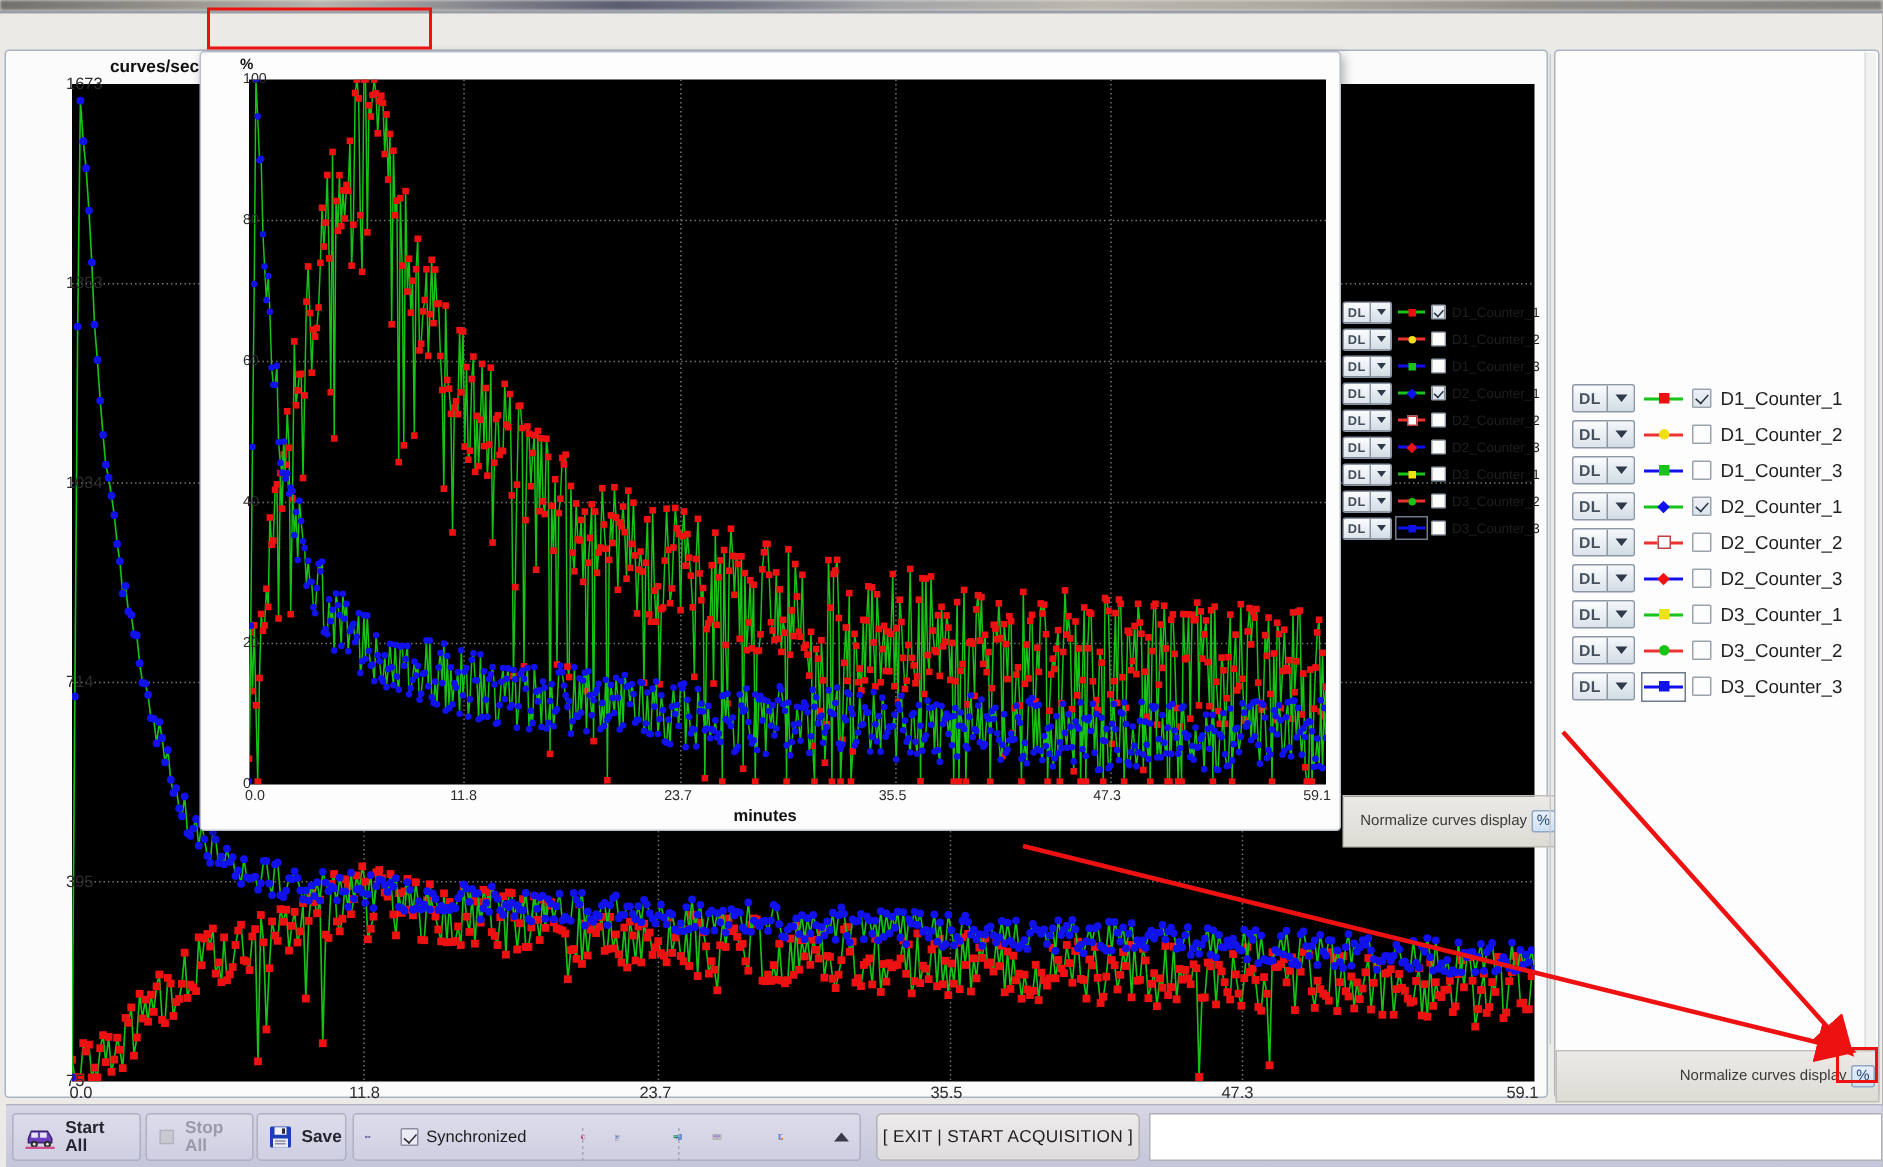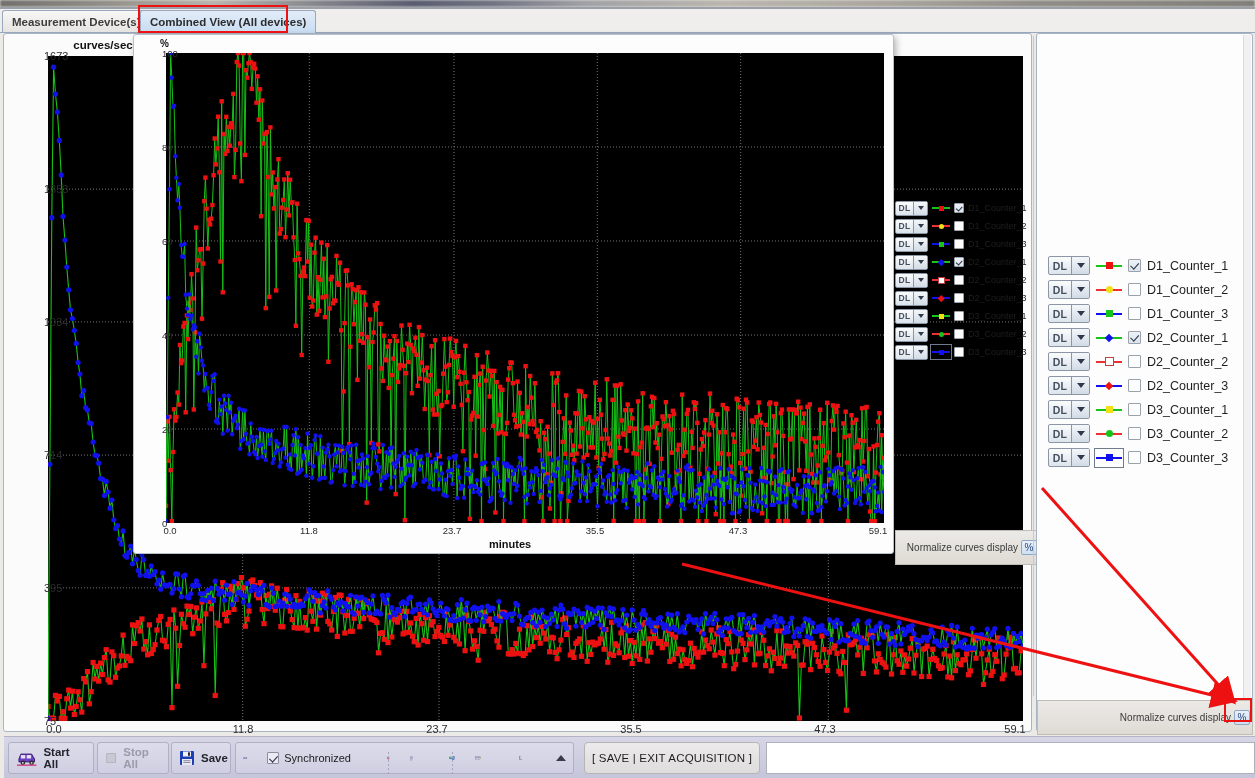--- a/index.html
+++ b/index.html
@@ -186,29 +186,20 @@
   .ico{display:block;}
 </style>
 </head>
 <body>
 
 <div class="root">
 
   <div class="chrome-strip"></div>
   <div class="chrome-line"></div>
 
-  <div class="tabbar">
-    <div class="baseline"></div>
-    <div class="tab inactive">
-      <span>Measurement Device(s)</span>
-    </div>
-    <div class="tab active">
-      <span>Combined View (All devices)</span>
-    </div>
-  </div>
 
   <div class="outer-panel"></div>
 
   <div class="bigchart">
     <div class="ylabel">curves/sec</div>
 
     <div class="plot big-plot" id="bigPlot">
       <svg class="ico" width="975" height="665" viewBox="0 0 975 665" preserveAspectRatio="none">
         <g id="bigGrid">
             <line x1="0" y1="531.8335419274092" x2="975" y2="531.8335419274092" stroke="#8a8a8a" stroke-width="1" stroke-dasharray="1,2" opacity="0.85"></line>
@@ -2927,21 +2918,21 @@
       <svg class="ico" style="margin-left:18px;" width="16" height="18" viewBox="0 0 16 18">
         <rect x="0.5" y="0.5" width="15" height="17" fill="#ffffff" stroke="#2b2b8a" stroke-width="1.4"></rect>
         <rect x="2" y="2" width="4.6" height="14" fill="#5a6fd8"></rect>
         <rect x="8" y="2" width="6" height="8" fill="#dfe3f5"></rect>
         <rect x="8" y="11" width="6" height="5" fill="#e8791f"></rect>
       </svg>
       <span class="upcaret" style="margin-left:14px;"></span>
     </div>
 
     <div class="bigbtn" style="left:580px;width:176px;">
-      <span>[ SAVE | EXIT ACQUISITION ]</span>
+      <span>[ EXIT | START ACQUISITION ]</span>
     </div>
 
     <div class="textfield" style="left:762px;width:489px;"></div>
   </div>
 
   <div class="anno annobox" style="left:138px;top:5px;width:150px;height:28px;"></div>
   <div class="anno annobox" style="left:1224px;top:698px;width:28px;height:24px;"></div>
 
   <svg class="anno" style="left:0;top:0;" width="1255" height="778">
     <defs>

